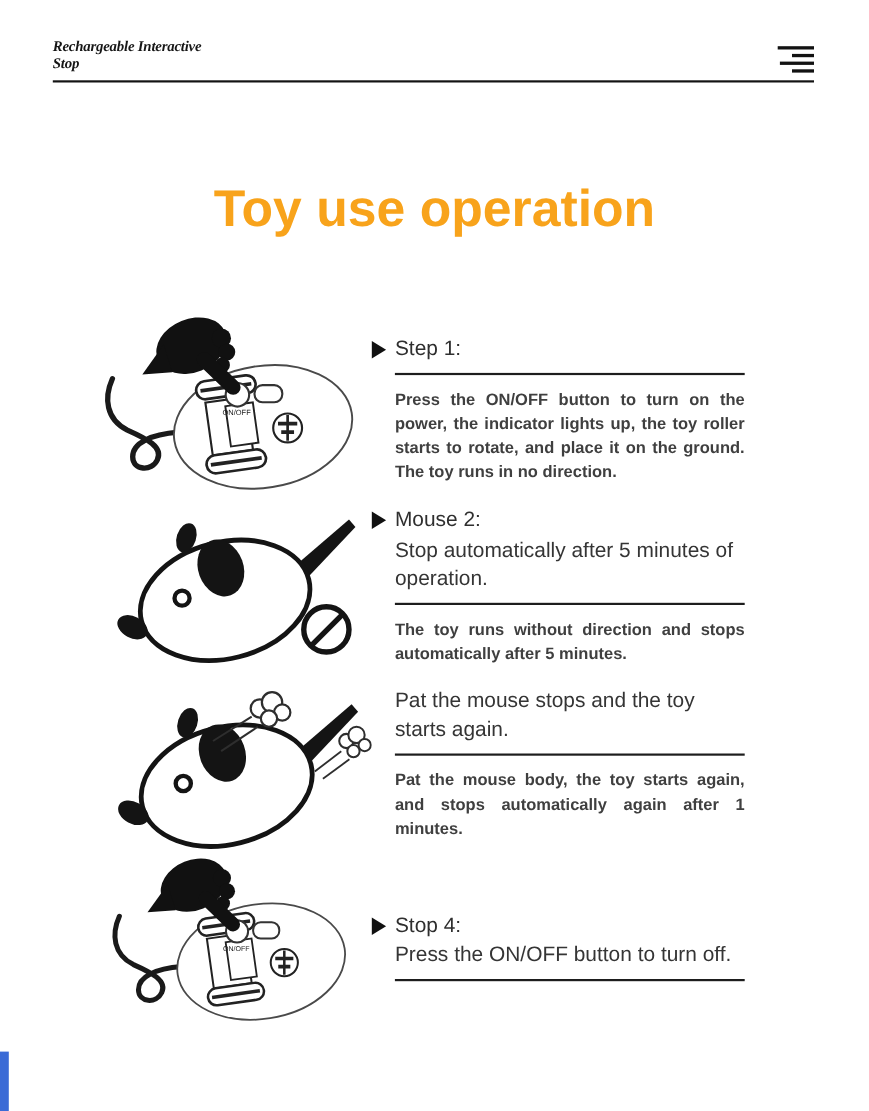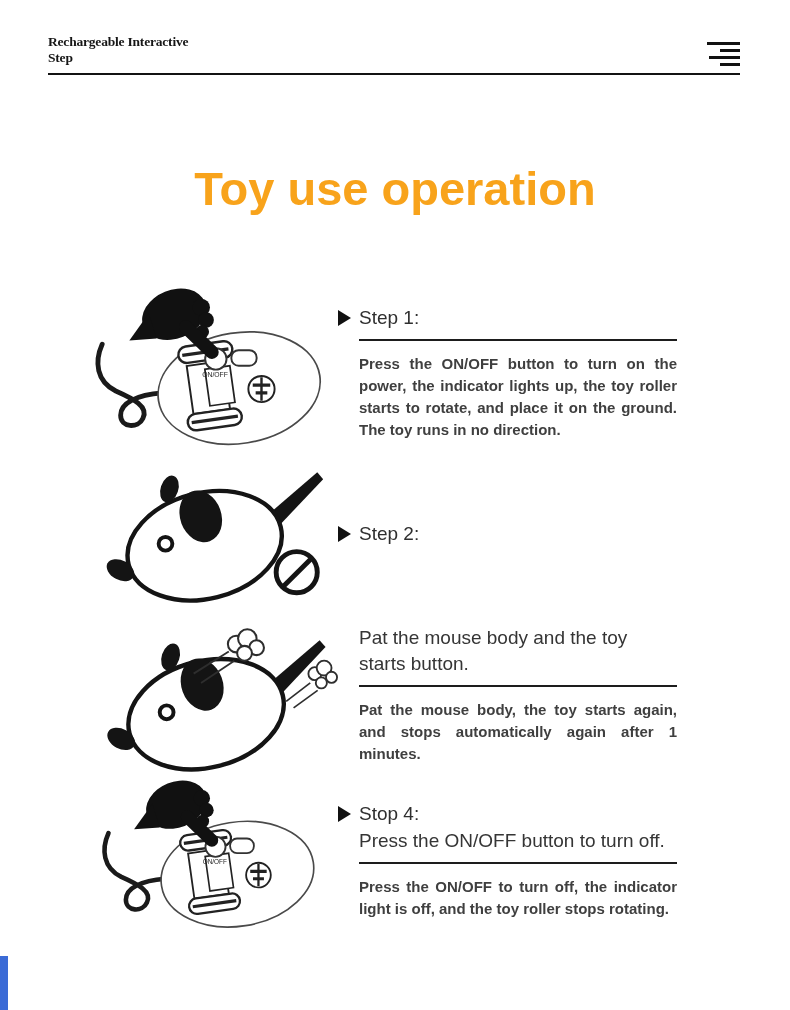--- a/index.html
+++ b/index.html
@@ -1,21 +1,21 @@
 <!DOCTYPE html>
 <html><head>
 <meta charset="utf-8">
 <style>
   html,body{margin:0;padding:0;}
   body{
     width:790px;height:1010px;background:#ffffff;position:relative;overflow:hidden;
     font-family:"Liberation Sans",sans-serif;color:#333;
   }
   
-  .header{display:flex;justify-content:space-between;align-items:flex-start;padding:34px 50px 0 48px;}
+  .header{display:flex;justify-content:space-between;align-items:flex-start;padding:34px 50px 0 48px;font-style:italic;}
   .brand{font-family:"Liberation Serif",serif;font-size:13.5px;font-weight:600;line-height:1.2;
          letter-spacing:-.2px;color:#161616;}
   .menu{display:flex;flex-direction:column;align-items:flex-end;gap:4px;padding-top:8px;}
   .menu span{display:block;height:3px;background:#121212;}
   .menu .l1{width:33px}.menu .l2{width:20px}.menu .l3{width:31px}.menu .l4{width:20px}
   .hr{border-top:2px solid #131313;margin:7px 50px 0 48px;}
   
   h1{margin:86px 0 0;text-align:center;font-size:47px;font-weight:700;letter-spacing:0;}
   
   .steps{margin-top:72px;padding:0 36px 0 48px;}
@@ -75,21 +75,21 @@
       <ellipse cx="108" cy="58" rx="21" ry="27" transform="rotate(-20 108 58)" fill="#141414"></ellipse>
       <circle cx="72" cy="86" r="7" fill="#fff" stroke="#141414" stroke-width="4"></circle>
       <ellipse cx="26" cy="113" rx="15" ry="10" transform="rotate(28 26 113)" fill="#141414"></ellipse>
     </symbol>
   </defs>
 </svg>
 
 <header class="header">
   <div class="brand">
     <div>Rechargeable Interactive</div>
-    <div>Step</div>
+    <div>Stop</div>
   </div>
   <div class="menu">
     <span class="l1"></span>
       <span class="l2"></span>
       <span class="l3"></span>
       <span class="l4"></span>
   </div>
 </header>
 <div class="hr"></div>
 
@@ -121,21 +121,26 @@
         <use href="#mouse-side"></use>
         <g>
           <circle cx="206" cy="115" r="21" fill="none" stroke="#141414" stroke-width="5"></circle>
           <line x1="192" y1="130" x2="221" y2="101" stroke="#141414" stroke-width="5"></line>
         </g>
       </svg>
     </div>
     <div class="step-text">
       <div class="step-head">
         <span class="tri"></span>
-        <span class="step-label">Step 2:</span>
+        <span class="step-label">Mouse 2:</span>
+      </div>
+      <div class="step-inner">
+        <div class="subtitle">Stop automatically after 5 minutes of operation.</div>
+        <div class="rule"></div>
+        <p class="body">The toy runs without direction and stops automatically after 5 minutes.</p>
       </div>
     </div>
   </section>
 
   <section class="step-row">
     <div class="ill">
       <svg class="ml42" width="258" height="172" viewBox="0 0 268 160">
         <use href="#mouse-side" x="0" y="8"></use>
         <g stroke="#2e2e2e" stroke-width="2.2" fill="#fff">
           <circle cx="158" cy="26" r="9"></circle>
@@ -154,41 +159,40 @@
             <circle cx="250" cy="68" r="6"></circle>
         </g>
         <g stroke="#2e2e2e" stroke-width="1.8">
           <line x1="212" y1="88" x2="238" y2="68"></line>
             <line x1="220" y1="95" x2="246" y2="76"></line>
         </g>
       </svg>
     </div>
     <div class="step-text">
       <div class="step-inner">
-        <div class="subtitle">Pat the mouse body and the toy starts button.</div>
+        <div class="subtitle">Pat the mouse stops and the toy starts again.</div>
         <div class="rule"></div>
         <p class="body">Pat the mouse body, the toy starts again, and stops automatically again after 1 minutes.</p>
       </div>
     </div>
   </section>
 
   <section class="step-row">
     <div class="ill">
       <svg class="ml37" width="250" height="160" viewBox="0 0 250 175">
         <use href="#toy-bottom"></use>
       </svg>
     </div>
     <div class="step-text">
       <div class="step-head">
         <span class="tri"></span>
         <span class="step-label">Stop 4:</span>
       </div>
       <div class="step-inner">
         <div class="subtitle">Press the ON/OFF button to turn off.</div>
         <div class="rule"></div>
-        <p class="body">Press the ON/OFF to turn off, the indicator light is off, and the toy roller stops rotating.</p>
       </div>
     </div>
   </section>
 
 </main>
 
 <div class="accent"></div>
 
 </body></html>

